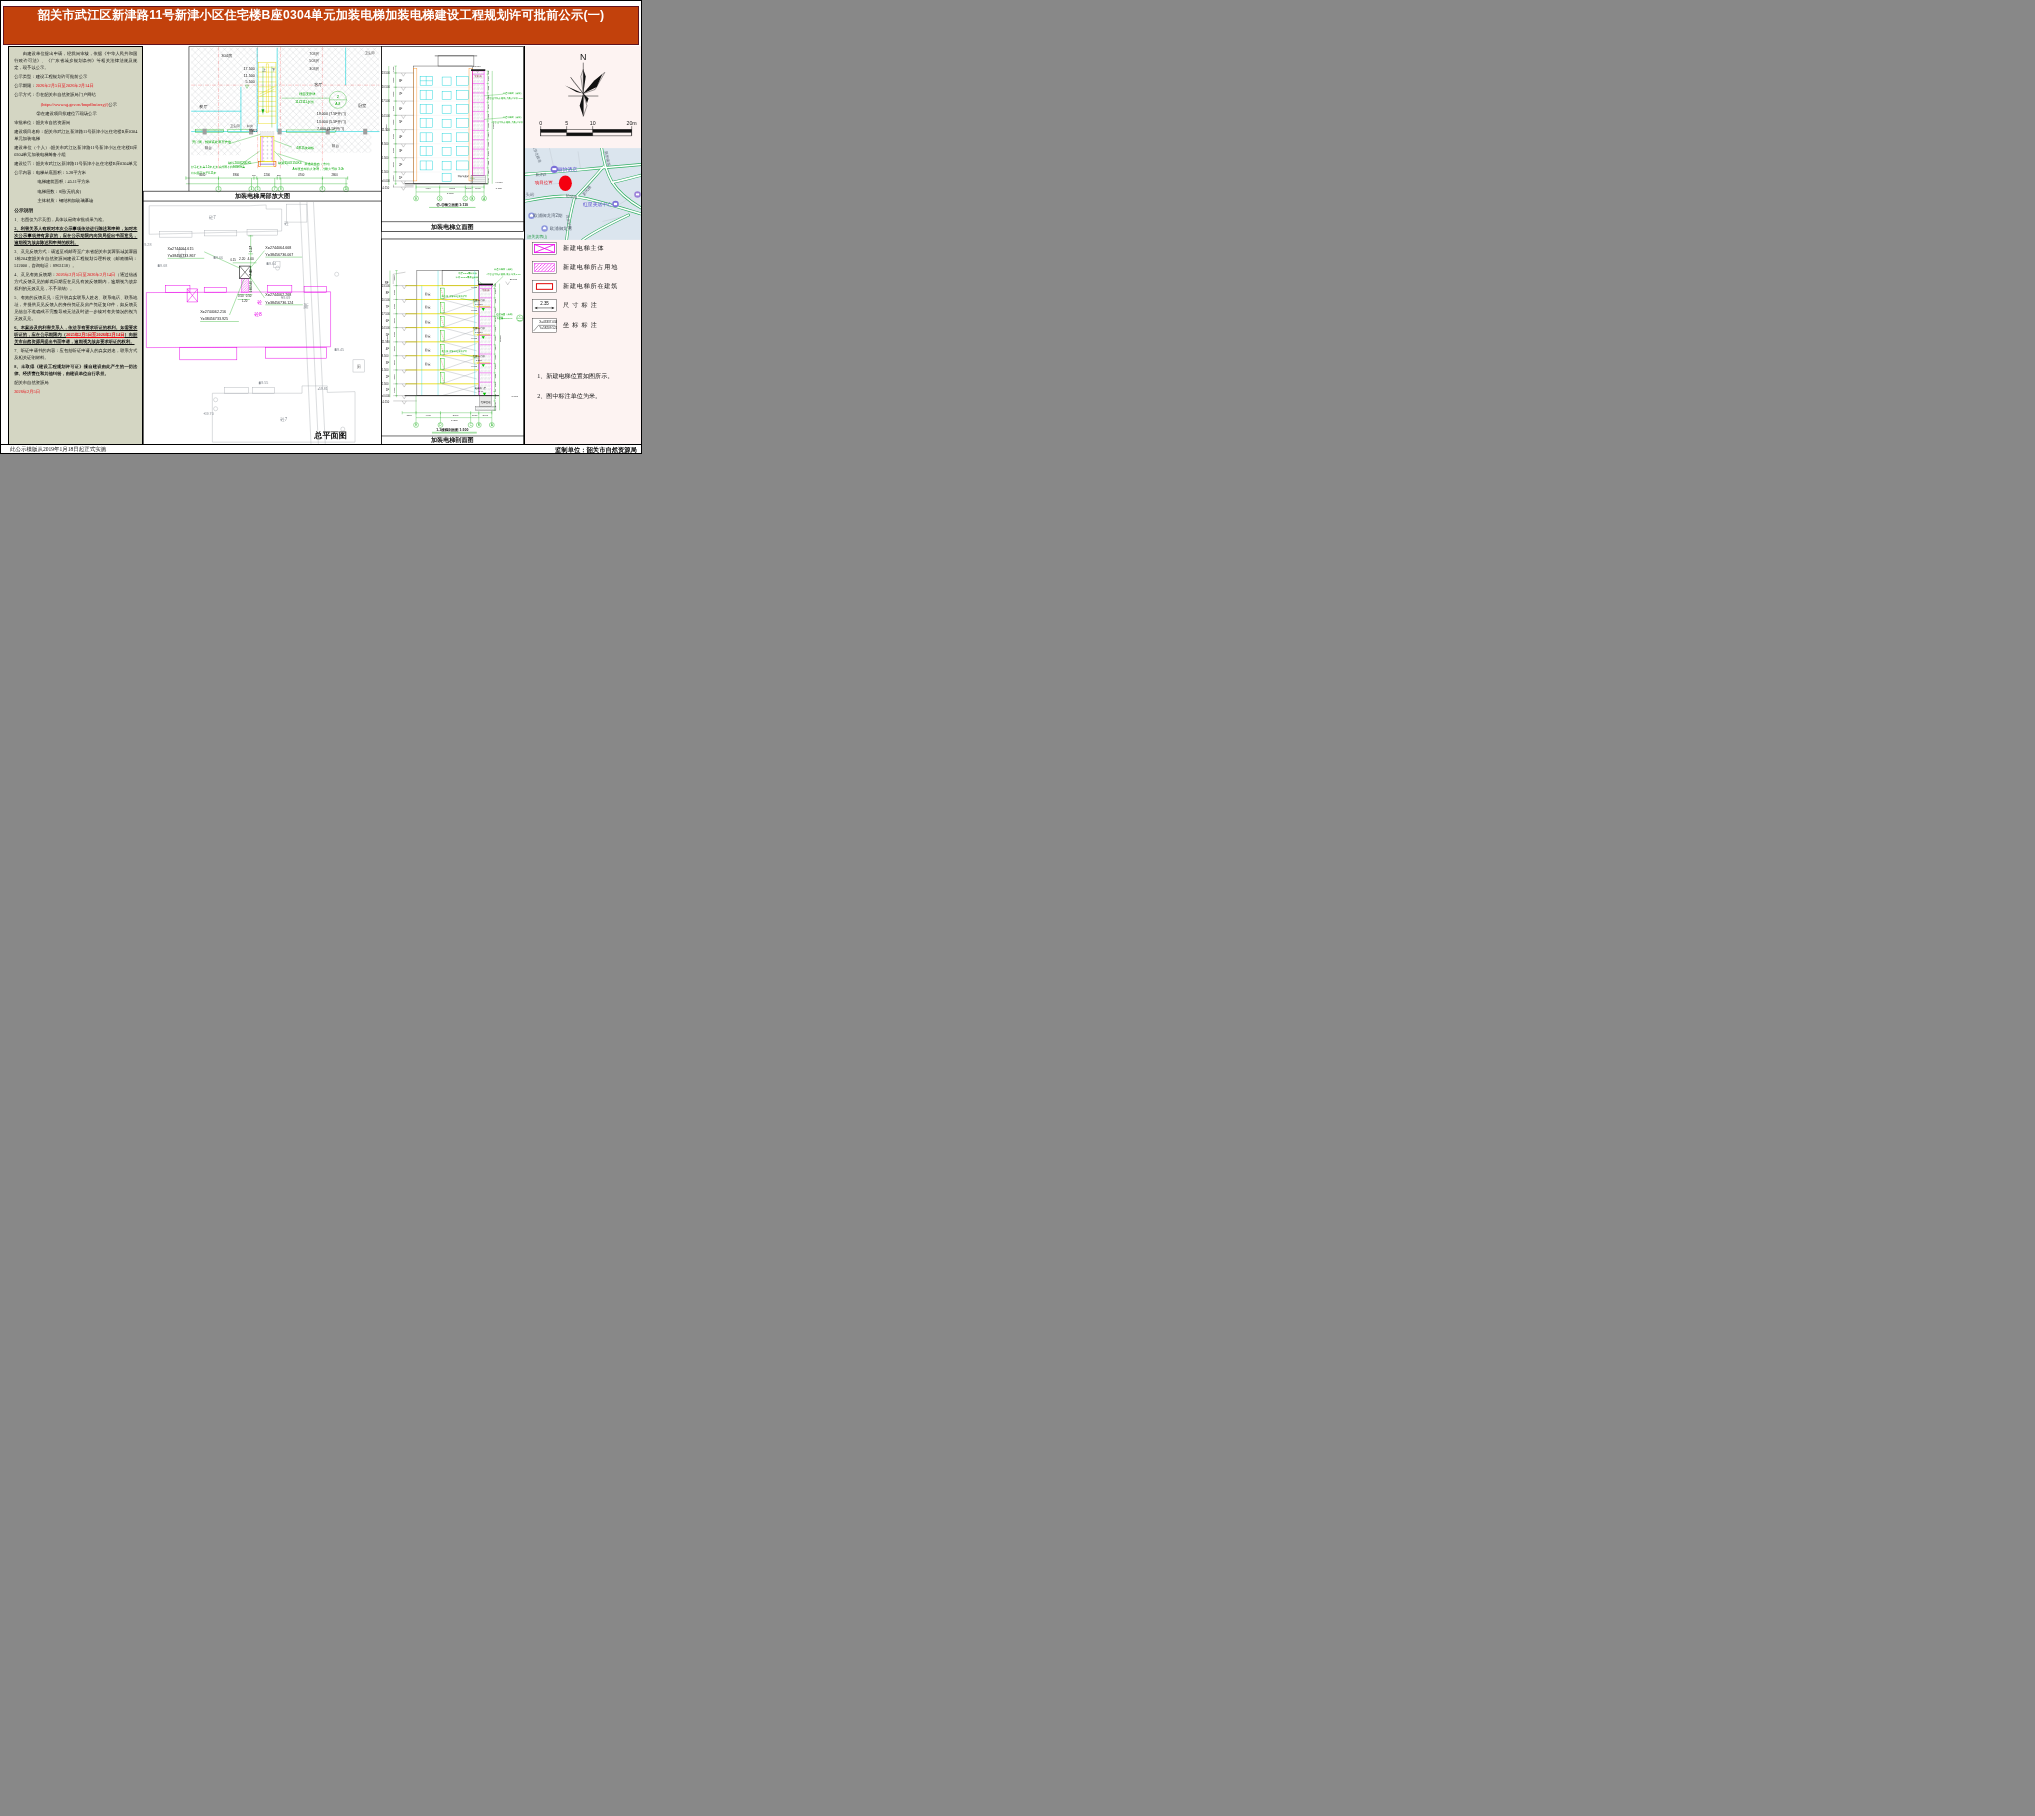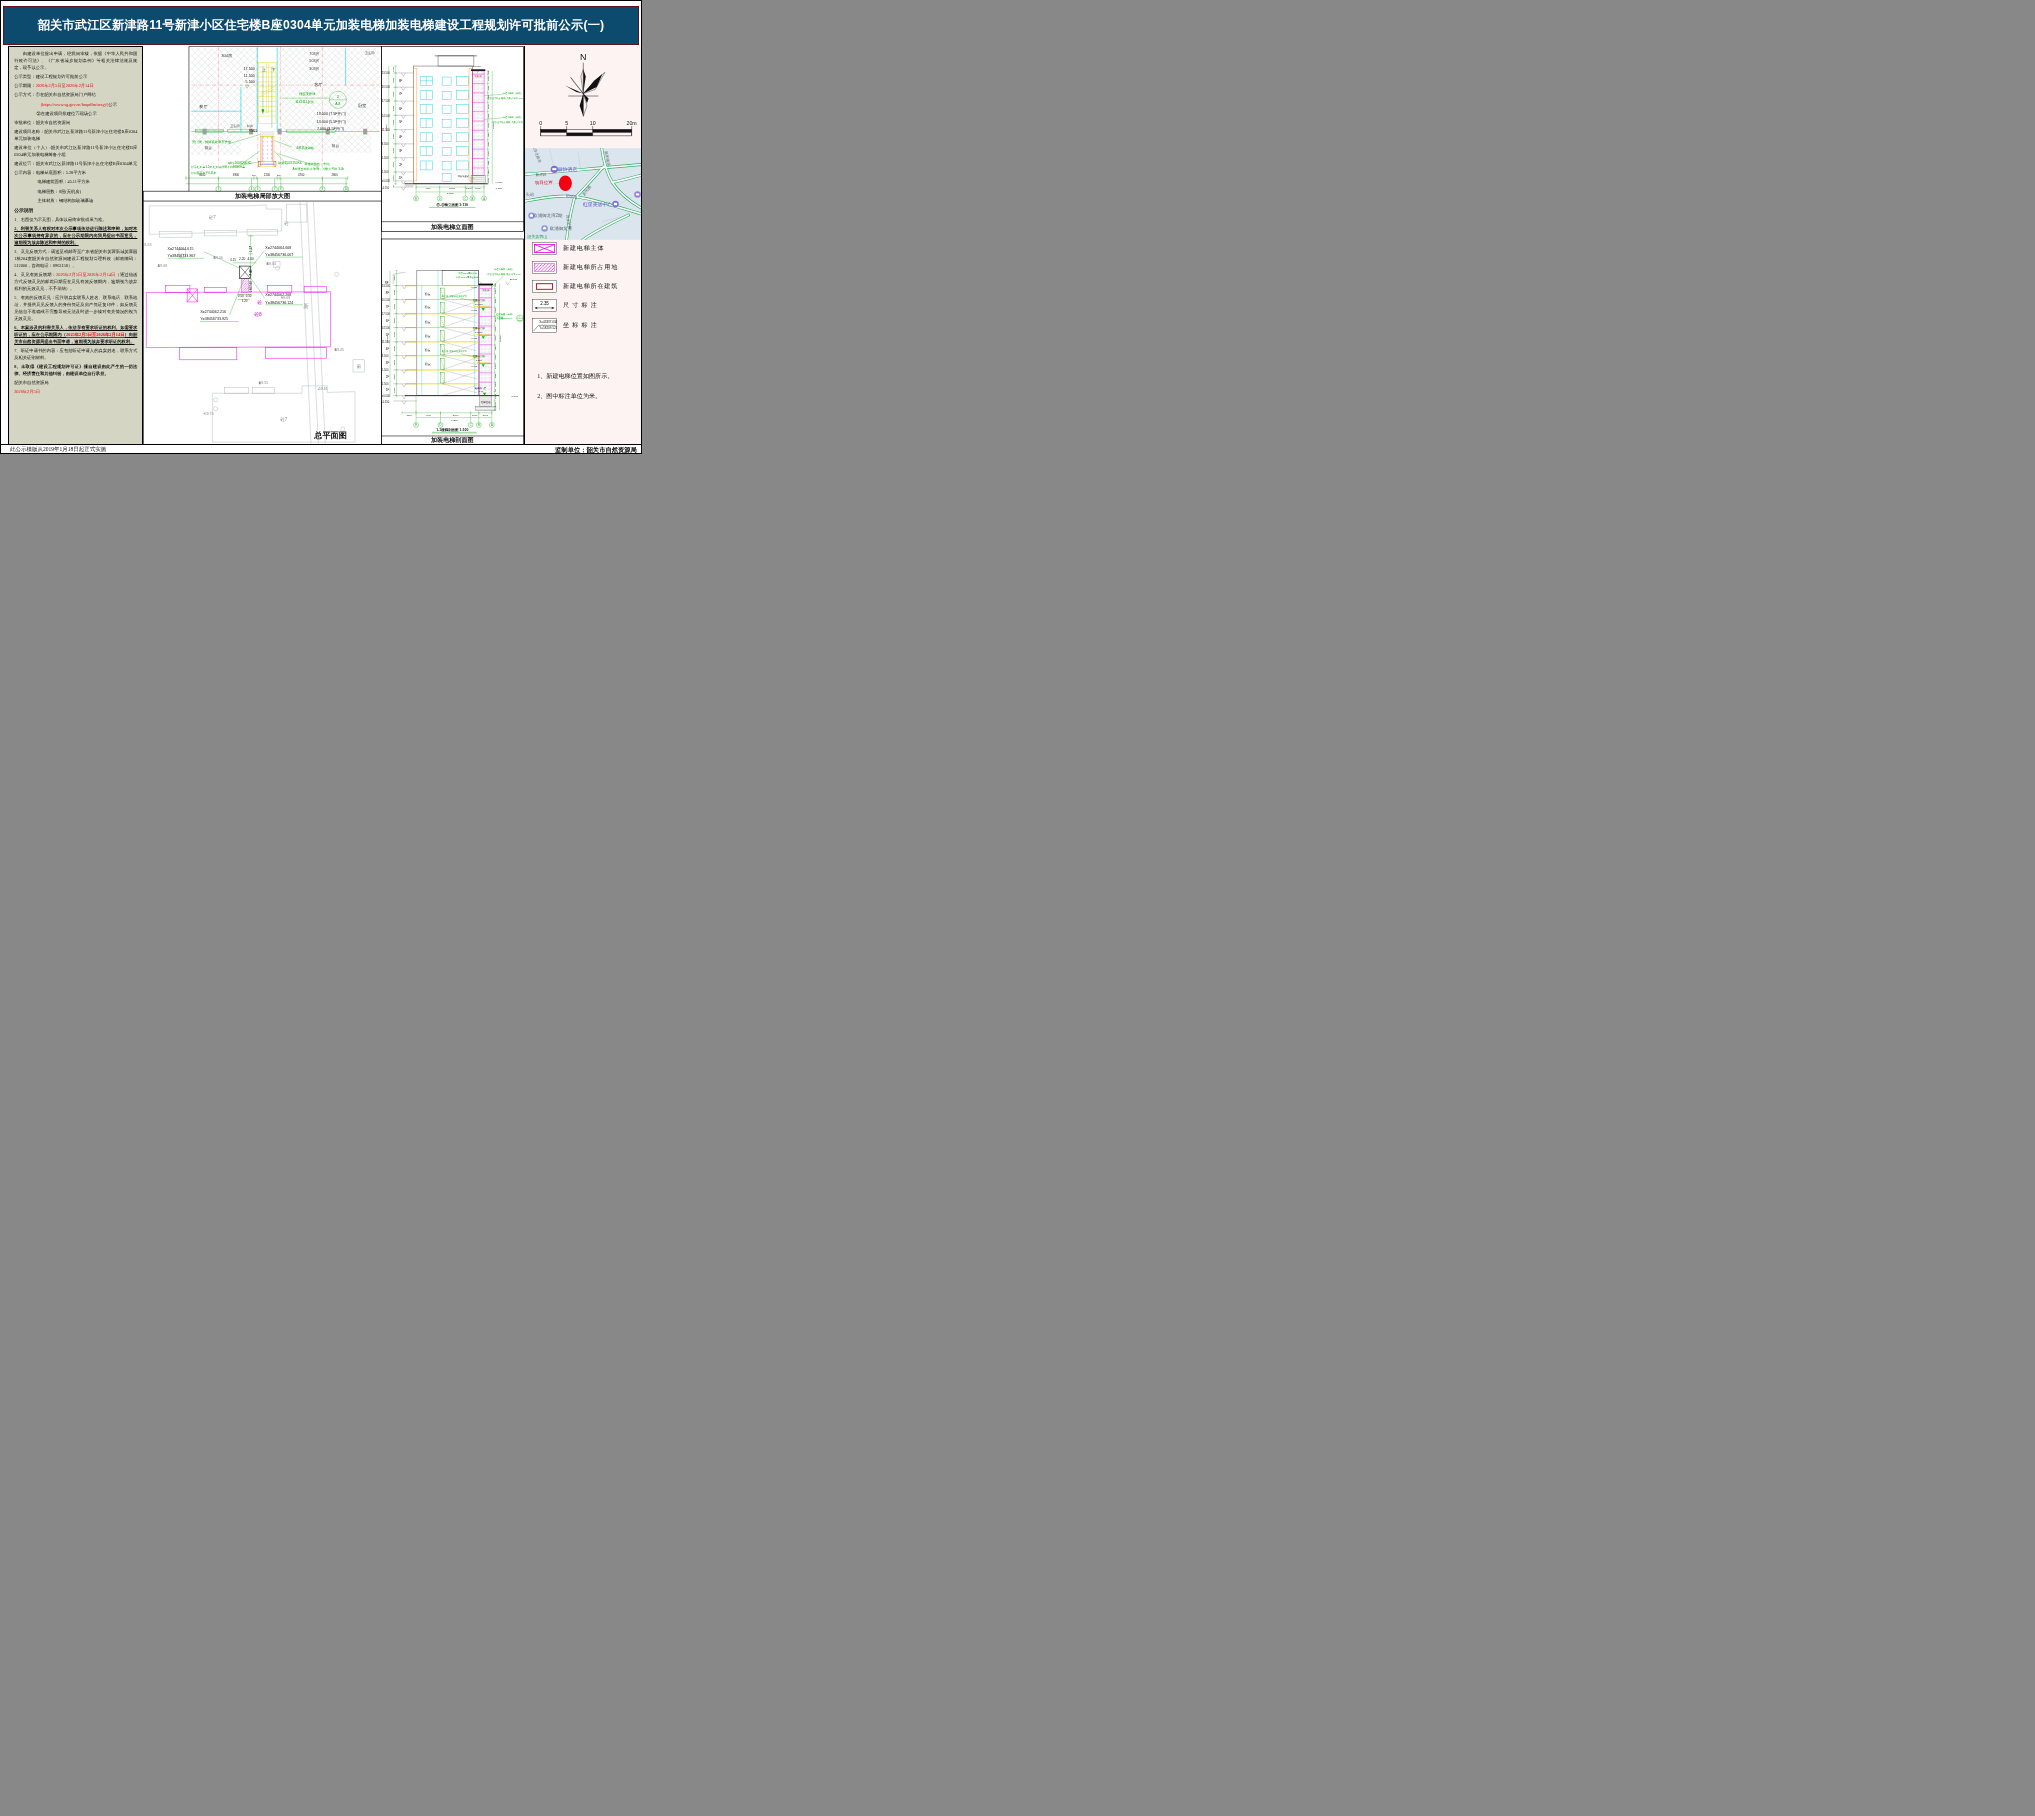--- a/index.html
+++ b/index.html
@@ -1,17 +1,17 @@
 <!DOCTYPE html>
 <html style="font-size:6.5px"><head>
 <meta charset="utf-8">
 <style>
   html,body{margin:0;padding:0;background:#888;}
   #page{position:relative;width:642px;height:454px;background:#fff;border:1.2px solid #000;box-sizing:border-box;overflow:hidden;font-family:"Liberation Sans",sans-serif;}
-  .titlebar{position:absolute;left:2.4px;top:5.3px;right:2.4px;height:37px;background:#0c4a6e;border:0.4px solid #5f131f;color:#fff;display:flex;align-items:center;justify-content:center;font-weight:bold;font-size:12.2px;letter-spacing:0.2px;font-family:"Liberation Sans",sans-serif;white-space:nowrap;}
+  .titlebar{position:absolute;left:2.4px;top:5.3px;right:2.4px;height:37px;background:#c2410c;border:0.4px solid #5f131f;color:#fff;display:flex;align-items:flex-start;justify-content:center;font-weight:bold;font-size:12.2px;letter-spacing:0.2px;font-family:"Liberation Sans",sans-serif;white-space:nowrap;}
   .notice{position:absolute;left:7.3px;top:45px;width:135px;height:399px;background:#d4d6c3;border:0.8px solid #000;box-sizing:border-box;padding:4.1px 4.9px 2.4px 4.9px;font-family:"Liberation Serif",serif;font-size:4.3px;line-height:1.62;color:#101010;overflow:hidden;}
   .notice .p{margin:0 0 2.2px 0;text-align:justify;}
   .ind2{text-indent:2em;}
   .ind8{padding-left:6.2em;}
   .ind6{padding-left:5.2em;}
   .ind5{padding-left:5.4em;}
   .center{text-align:center;font-weight:bold;font-size:4.8px;}
   .bold{font-weight:bold;}
   .boldu{font-weight:bold;text-decoration:underline;}
   .right{text-align:right;}

